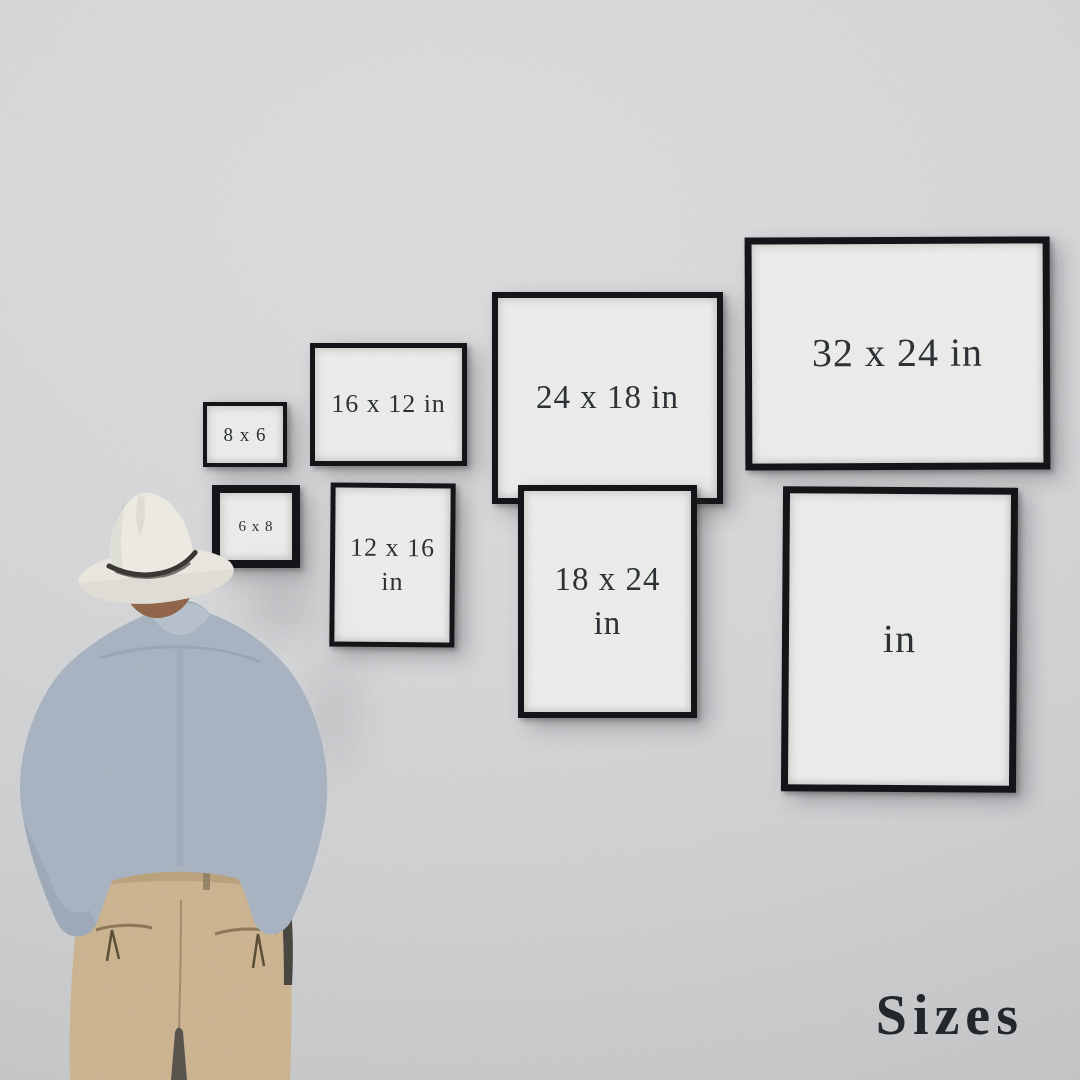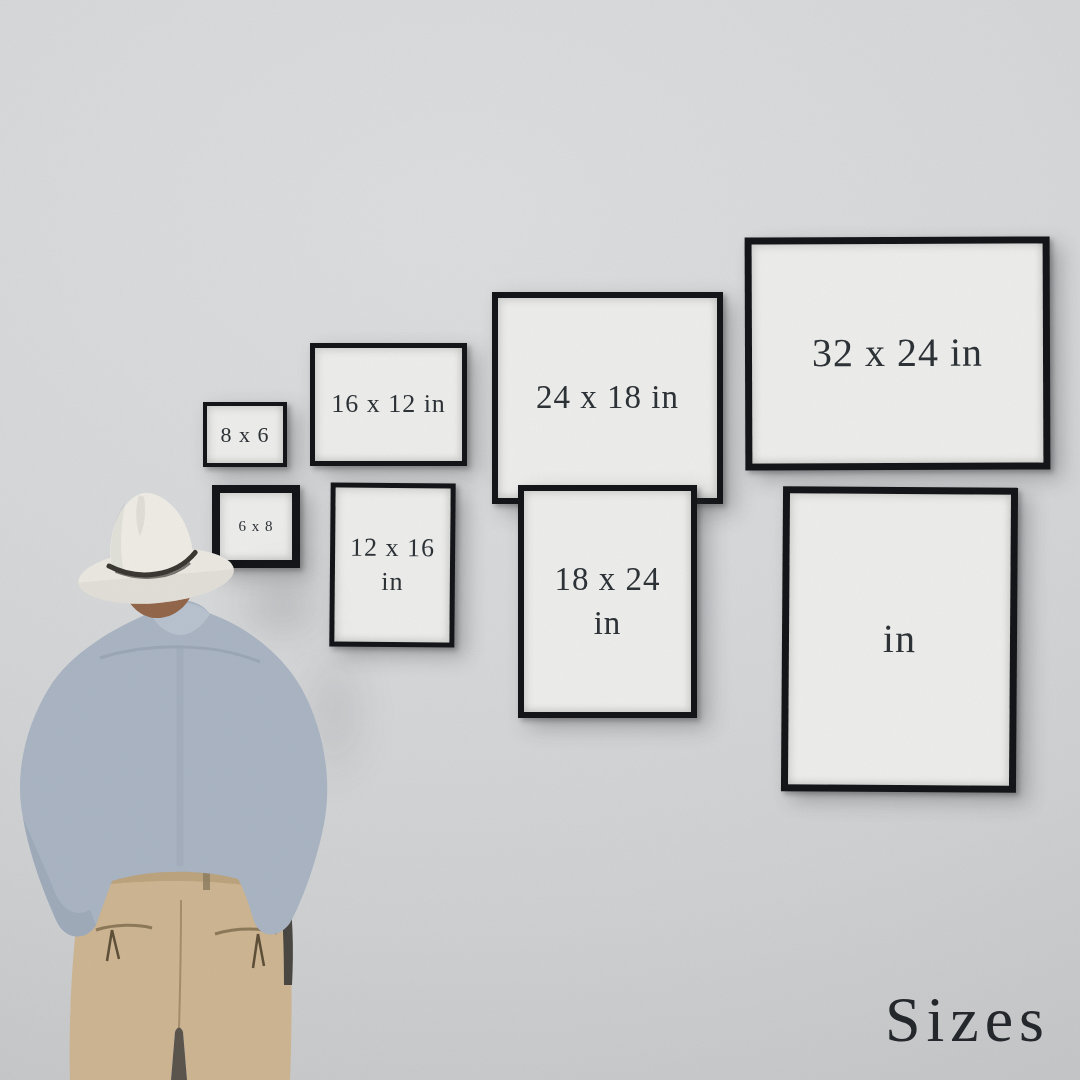--- a/index.html
+++ b/index.html
@@ -13,39 +13,39 @@
   .frame{
     position:absolute;box-sizing:border-box;background:#141518;display:flex;
     box-shadow:3px 3px 5px rgba(40,40,42,.35), 11px 9px 20px rgba(50,50,52,.30);
   }
   .face{
     flex:1;background:#ecedeb;display:flex;align-items:center;justify-content:center;
     box-shadow:inset 2px 2px 8px rgba(0,0,0,.13), inset -3px -3px 7px rgba(0,0,0,.09);
   }
   .lbl{color:#2d3237;text-align:center;line-height:1.32;letter-spacing:1px;}
   .lbl span{display:block;}
-  .f0{left:203px;top:402px;width:84px; height:65px; padding:4px;font-size:22px;}
+  .f0{left:203px;top:402px;width:84px; height:65px; padding:4px;font-size:19px;}
   .f1{left:310px;top:343px;width:157px;height:123px;padding:5px;font-size:26px;justify-content:center;}
   .f2{left:492px;top:292px;width:231px;height:212px;padding:6px;font-size:33px;}
   .f3{left:745px;top:237px;width:305px;height:233px;padding:7px;font-size:40px;transform:rotate(-.2deg);}
   .f4{left:212px;top:485px;width:88px; height:83px; padding:8px;font-size:15px;}
   .f5{left:330px;top:483px;width:125px;height:164px;padding:5px;font-size:26px;transform:rotate(.5deg);}
   .f6{left:518px;top:485px;width:179px;height:233px;padding:6px;font-size:33px;}
   .f7{left:782px;top:487px;width:235px;height:305px;padding:7px;font-size:40px;transform:rotate(.4deg);}
   
   .fshadow{position:absolute;border-radius:50%;filter:blur(12px);pointer-events:none;}
   .fs-a{left:206px;top:538px;width:152px;height:132px;
         background:radial-gradient(closest-side, rgba(55,55,58,.17), rgba(55,55,58,0) 74%);}
   .fs-b{left:274px;top:596px;width:122px;height:232px;
         background:radial-gradient(closest-side, rgba(55,55,58,.10), rgba(55,55,58,0) 75%);}
   .man{position:absolute;left:0;top:480px;width:360px;height:600px;}
   
   .title{
-    position:absolute;top:983px;right:30px;
-    font-size:64px;font-weight:normal;letter-spacing:6px;color:#24282d;
+    position:absolute;top:983px;right:56px;
+    font-size:56px;font-weight:bold;letter-spacing:6px;color:#24282d;
   }
   
   .grain{position:absolute;left:0;top:0;width:1080px;height:1080px;
          opacity:.055;mix-blend-mode:multiply;pointer-events:none;}
 </style>
 </head>
 <body>
 
 <div class="scene">
 

